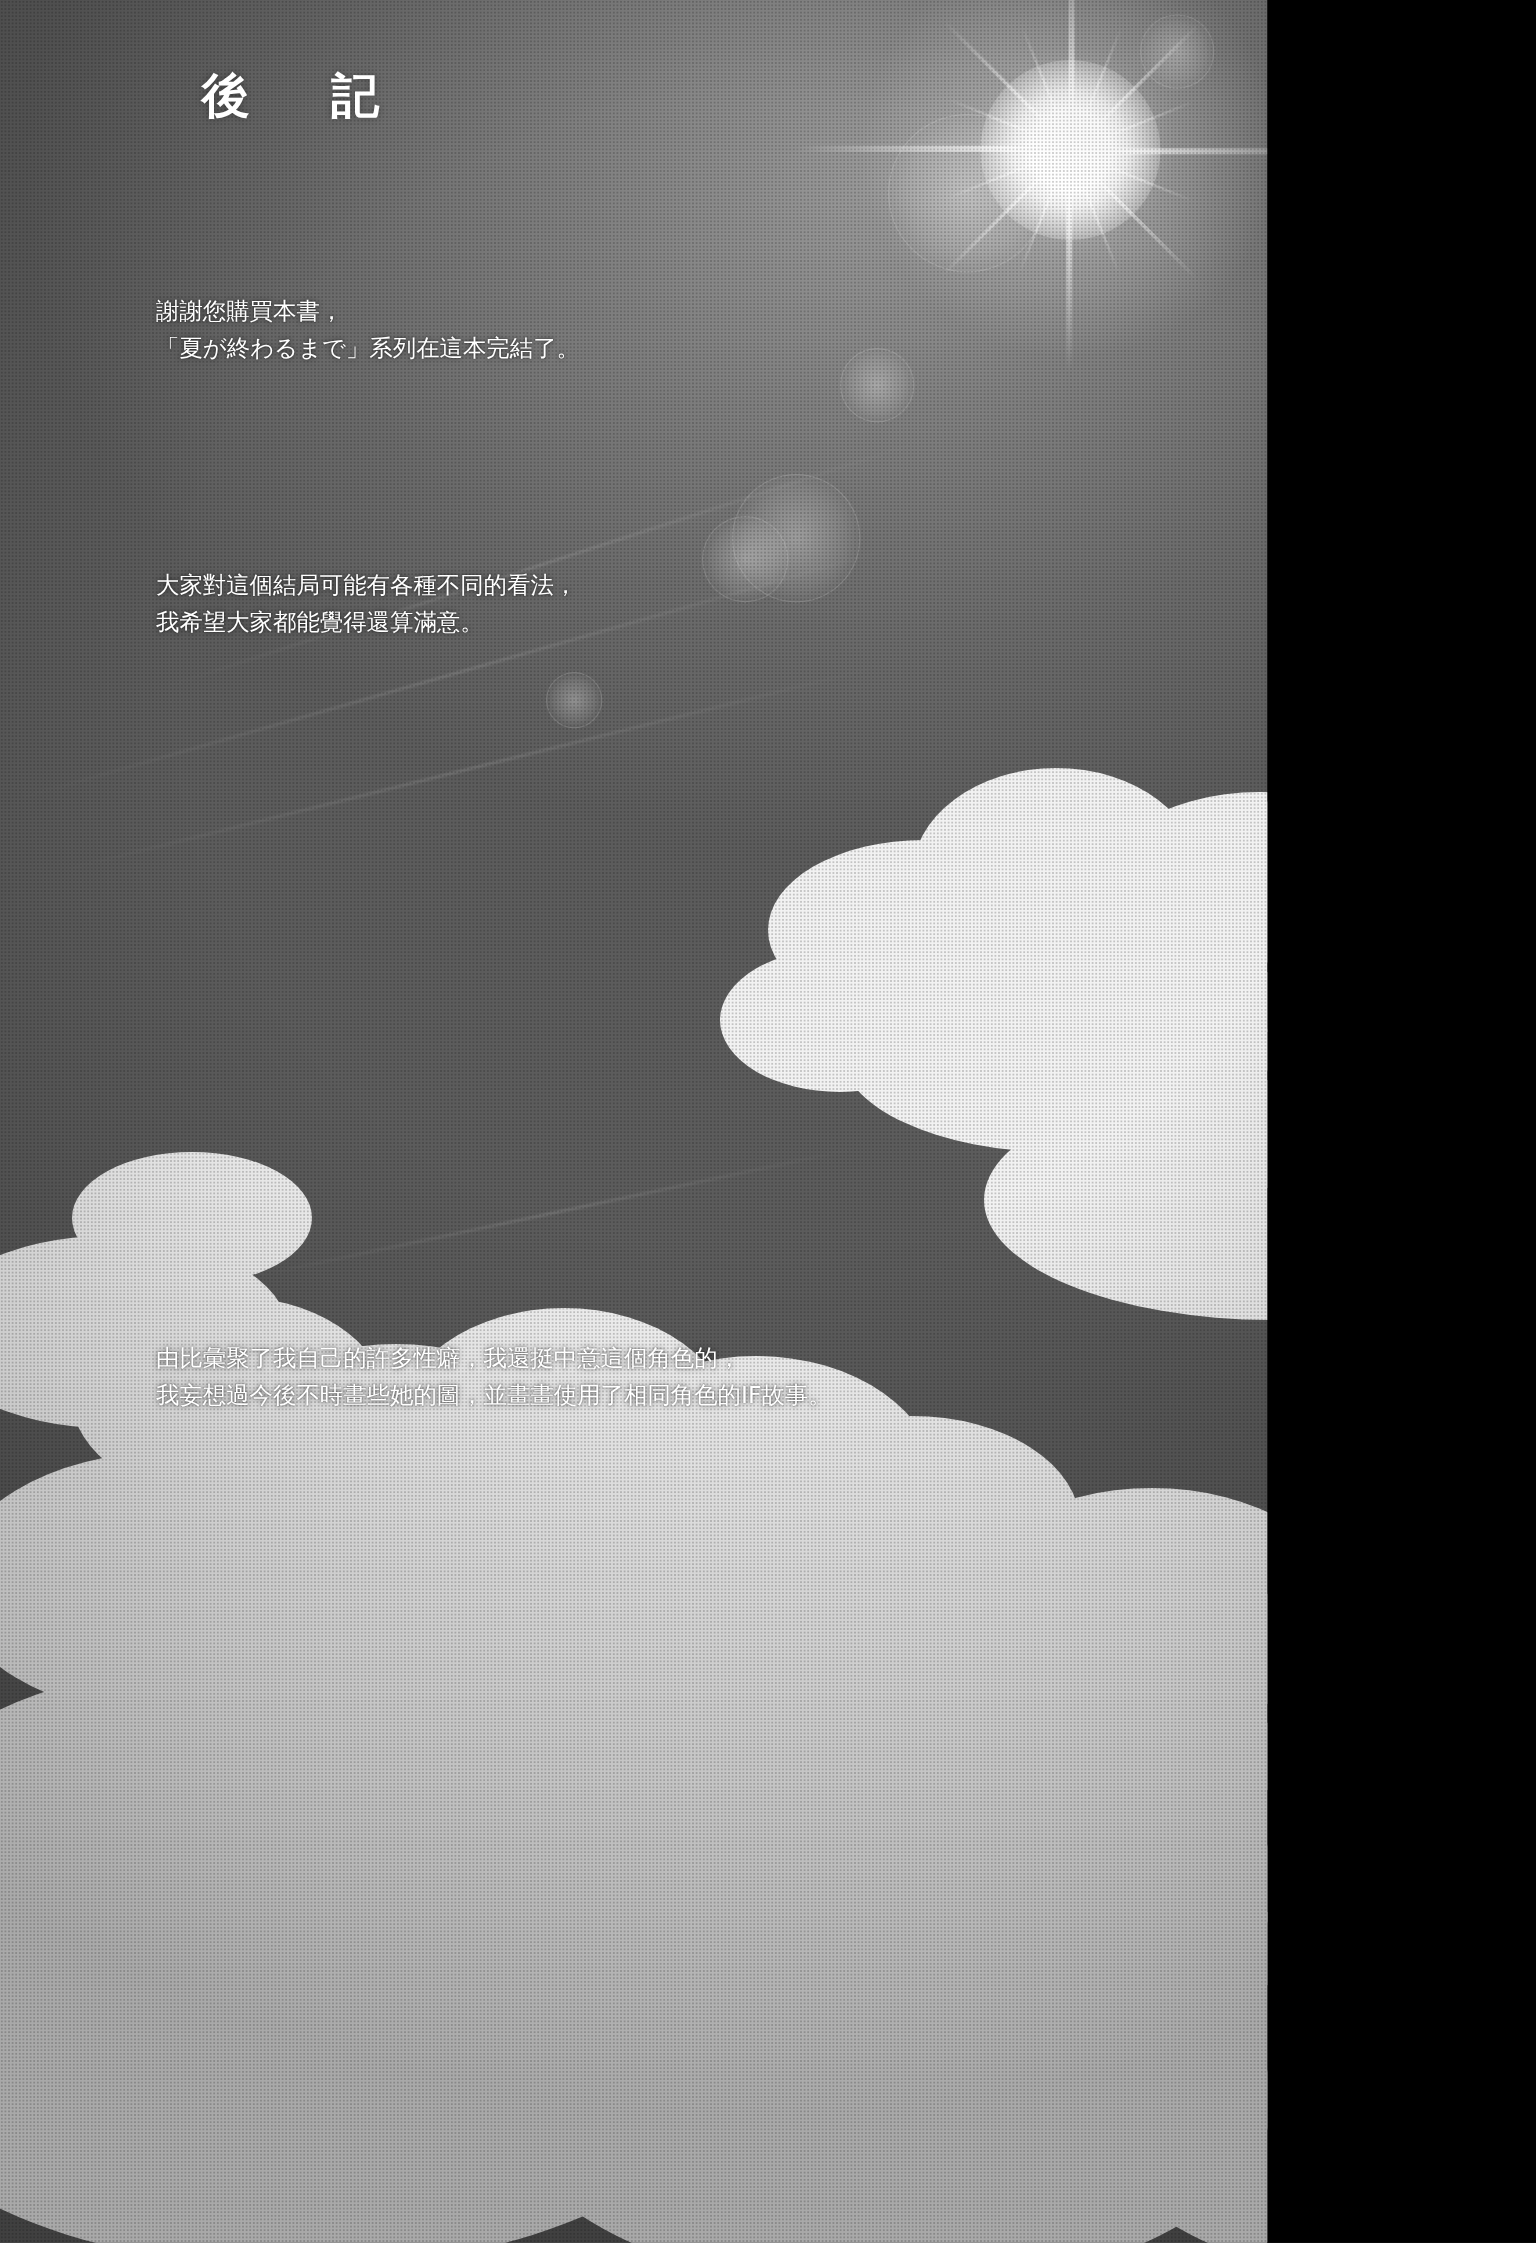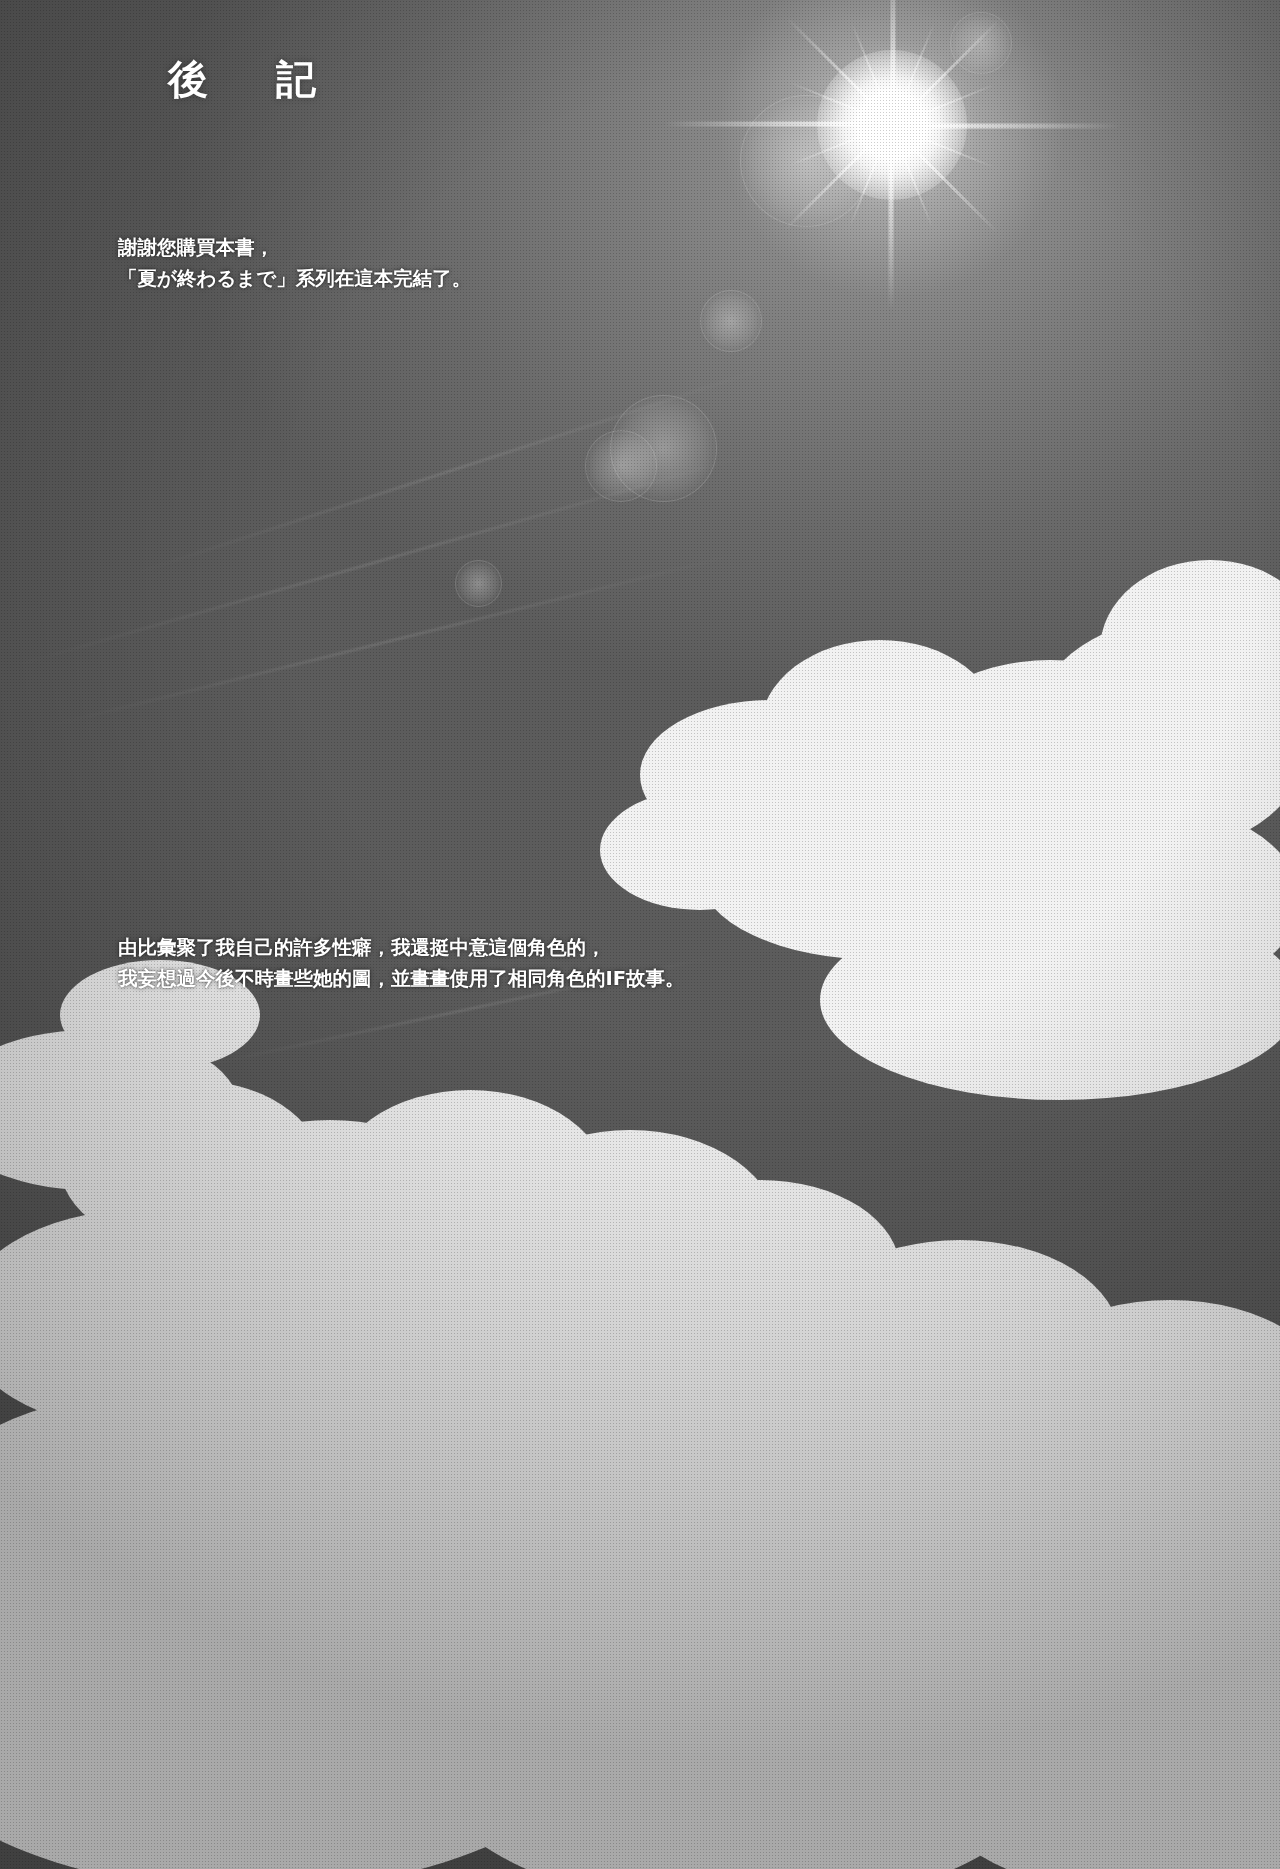--- a/index.html
+++ b/index.html
@@ -2,21 +2,21 @@
 <html><head>
 <meta charset="utf-8">
 <style>
   html, body {
     margin: 0;
     padding: 0;
     background: #000;
   }
   .page {
     position: relative;
-    width: 1280px;
+    width: 1056px;
     height: 1869px;
     overflow: hidden;
     background: #5a5a5a;
     font-family: "DejaVu Sans", "Liberation Sans", sans-serif;
   }
 
   
   .sky {
     position: absolute;
     inset: 0;
@@ -129,21 +129,21 @@
     position: absolute;
     left: 118px;
     top: 170px;
     width: 1020px;
     color: #ffffff;
     font-size: 19.5px;
     line-height: 31px;
     text-shadow: 0 0 5px rgba(0,0,0,0.45), 0 0 2px rgba(0,0,0,0.5);
     white-space: pre-wrap;
   }
-  .para { margin: 0; font-weight: bold; }
+  .para { margin: 12px; }
   .gap-sm { height: 18px; }
   .gap-lg { height: 62px; }
 </style>
 </head>
 <body>
 
 <div class="page">
 
   <div class="sky"></div>
 
@@ -215,20 +215,22 @@
 
   <div class="halftone"></div>
   <div class="vignette"></div>
 
   <div class="title">後　記</div>
 
   <div class="body-text">
     <p class="para">謝謝您購買本書，
 「夏が終わるまで」系列在這本完結了。</p>
     <div class="gap-sm"></div>
+    <p class="para">大家對這個結局可能有各種不同的看法，
+我希望大家都能覺得還算滿意。</p>
     <div class="gap-lg"></div>
     <div class="gap-lg"></div>
     <div class="gap-lg"></div>
     <div class="gap-lg"></div>
     <p class="para">由比彙聚了我自己的許多性癖，我還挺中意這個角色的，
 我妄想過今後不時畫些她的圖，並畫畫使用了相同角色的IF故事。</p>
     <div class="gap-lg"></div>
     
     
     

